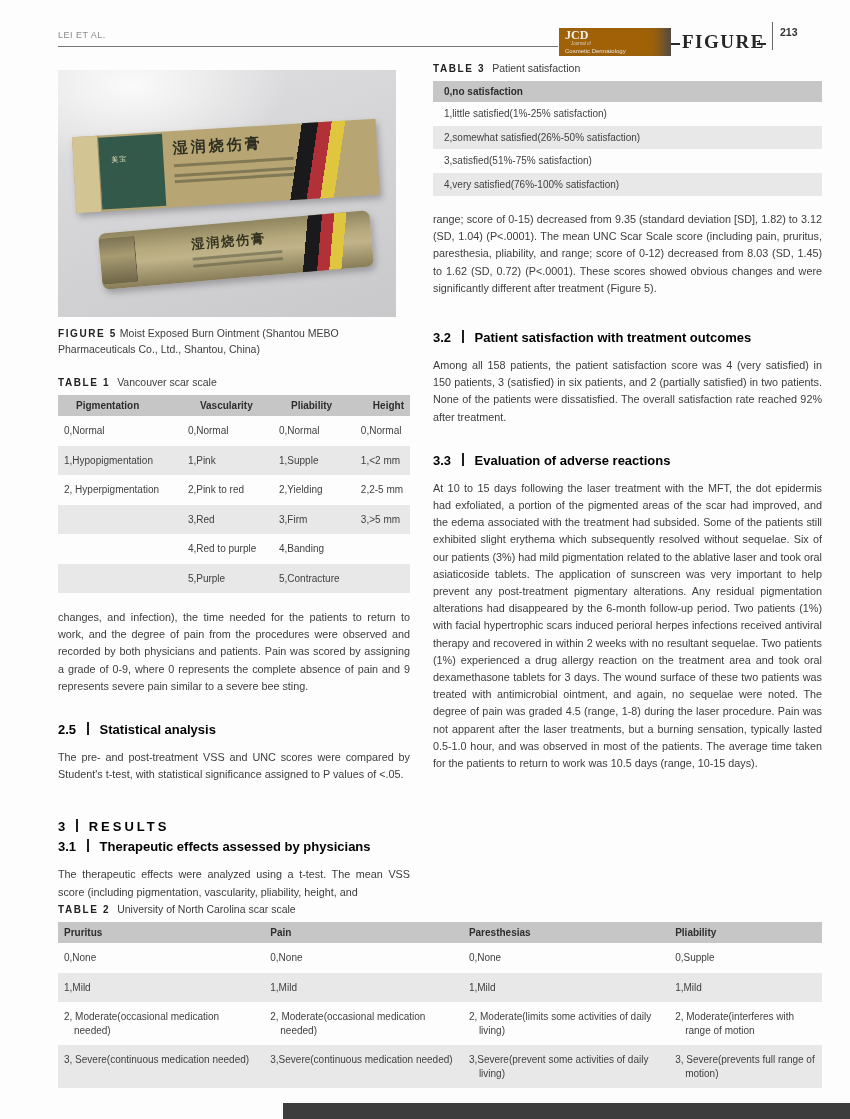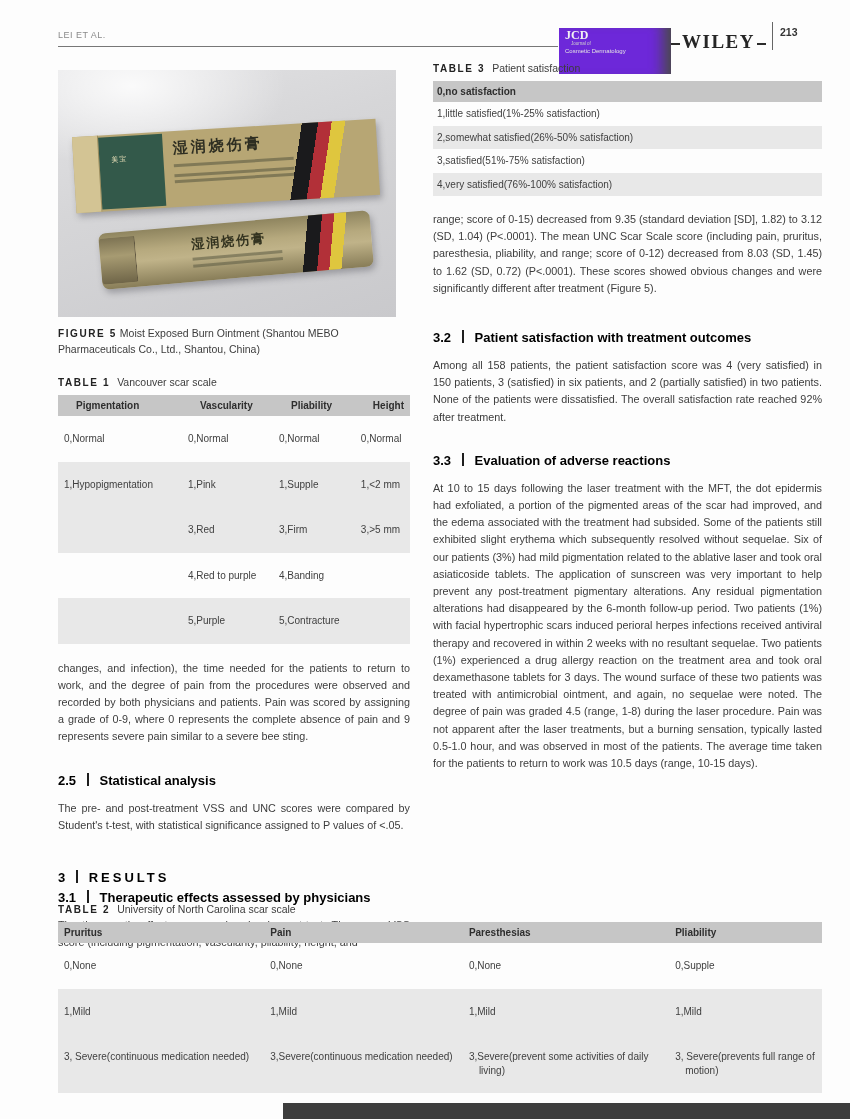--- a/index.html
+++ b/index.html
@@ -4,21 +4,21 @@
 <style>
   * { margin:0; padding:0; box-sizing:border-box; }
   body {
     width:850px; height:1119px; position:relative; overflow:hidden;
     background:#fdfdfd; font-family:"Liberation Sans", sans-serif; color:#3a3a3a;
   }
   
   .header { position:absolute; top:24px; left:58px; width:764px; height:40px; }
   .running-head { position:absolute; left:0; top:6px; font-size:9px; color:#8a8a8a; letter-spacing:.5px; }
   .header-rule { position:absolute; left:0; top:22px; width:500px; height:1px; background:#777; }
-  .jcd-box { position:absolute; left:501px; top:4px; width:112px; height:46px; background:#6d28d9; color:#f2f2f2; padding:2px 6px; box-shadow:inset -18px 0 14px -10px #4a4a4a; }
+  .jcd-box { position:absolute; left:501px; top:4px; width:112px; height:28px; background:#a16207; color:#f2f2f2; padding:2px 6px; box-shadow:inset -18px 0 14px -10px #4a4a4a; }
   .jcd-abbr { font-family:"Liberation Serif", serif; font-size:12px; font-weight:bold; line-height:11px; }
   .jcd-sub1 { font-size:4.5px; color:#cfcfcf; line-height:6px; padding-left:6px; }
   .jcd-sub2 { font-size:6px; color:#e3e3e3; line-height:8px; }
   .wiley-dash1 { position:absolute; left:613px; top:19px; width:9px; height:1.5px; background:#2b2b2b; }
   .wiley { position:absolute; left:624px; top:7px; font-family:"Liberation Serif", serif; font-weight:bold; font-size:19px; letter-spacing:1.5px; color:#262626; }
   .wiley-dash2 { position:absolute; left:699px; top:19px; width:9px; height:1.5px; background:#2b2b2b; }
   .page-sep { position:absolute; left:714px; top:-2px; width:1px; height:28px; background:#666; }
   .page-num { position:absolute; left:722px; top:2px; font-size:10.5px; font-weight:bold; color:#333; }
   
   .col-left  { position:absolute; left:58px;  top:70px; width:352px; }
@@ -47,25 +47,25 @@
   .tube-stripes { position:absolute; right:0; top:0; width:92px; height:100%;
     background:linear-gradient(100deg, rgba(0,0,0,0) 30%, #1a1a1c 30% 44%, #b23038 44% 56%, #dfc63e 56% 68%, rgba(0,0,0,0) 68%); }
   
   .fig-caption { margin-top:9px; font-size:10.5px; line-height:15.5px; color:#3c3c3c; }
   .lbl { font-weight:bold; font-size:10px; letter-spacing:1.6px; color:#222; }
   .tbl-head-line { margin-top:19px; font-size:10.5px; color:#3c3c3c; }
   .tbl-head-line .title { margin-left:7px; }
   
   table { border-collapse:collapse; width:100%; margin-top:7px; font-size:10px; color:#3f3f3f; }
   th { background:#c6c6c6; text-align:left; font-weight:bold; padding:5px 6px 5px 18px; color:#2e2e2e; }
-  td { padding:16px 6px; vertical-align:top; line-height:13.5px; }
+  td { padding:8px 6px; vertical-align:top; line-height:13.5px; }
   tr.alt td { background:#e8e8e8; }
   td.hang, th.hang { padding-left:16px; text-indent:-10px; }
   
-  .t3 td, .t3 th { padding:5px 4px; }
+  .t3 td, .t3 th { padding:5px 11px; }
   
   .sec-h { display:flex; align-items:flex-start; font-weight:bold; color:#000000; margin-top:27px; }
   .sec-h .num { font-size:13px; }
   .sec-h .bar { width:1.5px; height:13px; background:#1e1e1e; margin:0 11px; }
   .sec-h .ttl { font-size:13px; }
   .sec-h.results .ttl { letter-spacing:3px; }
   .sec-h + p.body-text { margin-top:12px; }
   
   .table2-wrap { position:absolute; left:58px; top:903px; width:764px; }
   
@@ -77,21 +77,21 @@
 
 <div class="header">
   <div class="running-head">LEI ET AL.</div>
   <div class="header-rule"></div>
   <div class="jcd-box">
     <div class="jcd-abbr">JCD</div>
     <div class="jcd-sub1">Journal of</div>
     <div class="jcd-sub2">Cosmetic Dermatology</div>
   </div>
   <div class="wiley-dash1"></div>
-  <div class="wiley">WILEY</div>
+  <div class="wiley">FIGURE</div>
   <div class="wiley-dash2"></div>
   <div class="page-sep"></div>
   <div class="page-num">213</div>
 </div>
 
 <div class="col-left">
 
   <div class="figure-photo">
     <div class="photo-highlight"></div>
     <div class="mebo-box">
@@ -138,20 +138,26 @@
           <td>0,Normal</td>
           <td>0,Normal</td>
           <td>0,Normal</td>
     </tr>
     <tr class="alt">
       <td>1,Hypopigmentation</td>
           <td>1,Pink</td>
           <td>1,Supple</td>
           <td>1,&lt;2 mm</td>
     </tr>
+    <tr>
+      <td>2, Hyperpigmentation</td>
+          <td>2,Pink to red</td>
+          <td>2,Yielding</td>
+          <td>2,2-5 mm</td>
+    </tr>
     <tr class="alt">
       <td></td>
           <td>3,Red</td>
           <td>3,Firm</td>
           <td>3,&gt;5 mm</td>
     </tr>
     <tr>
       <td></td>
           <td>4,Red to purple</td>
           <td>4,Banding</td>
@@ -255,20 +261,26 @@
           <td class="hang">0,None</td>
           <td class="hang">0,None</td>
           <td class="hang">0,Supple</td>
     </tr>
     <tr class="alt">
       <td class="hang">1,Mild</td>
           <td class="hang">1,Mild</td>
           <td class="hang">1,Mild</td>
           <td class="hang">1,Mild</td>
     </tr>
+    <tr>
+      <td class="hang">2, Moderate(occasional medication needed)</td>
+          <td class="hang">2, Moderate(occasional medication needed)</td>
+          <td class="hang">2, Moderate(limits some activities of daily living)</td>
+          <td class="hang">2, Moderate(interferes with range of motion</td>
+    </tr>
     <tr class="alt">
       <td class="hang">3, Severe(continuous medication needed)</td>
           <td class="hang">3,Severe(continuous medication needed)</td>
           <td class="hang">3,Severe(prevent some activities of daily living)</td>
           <td class="hang">3, Severe(prevents full range of motion)</td>
     </tr>
   </tbody>
     </table>
 </div>
 

